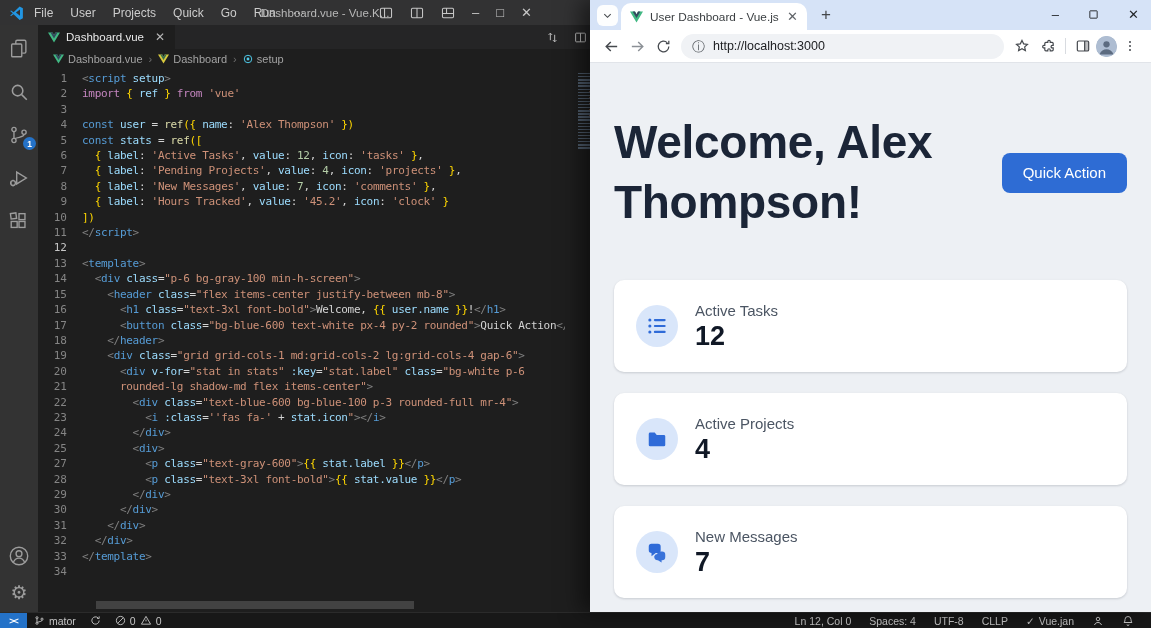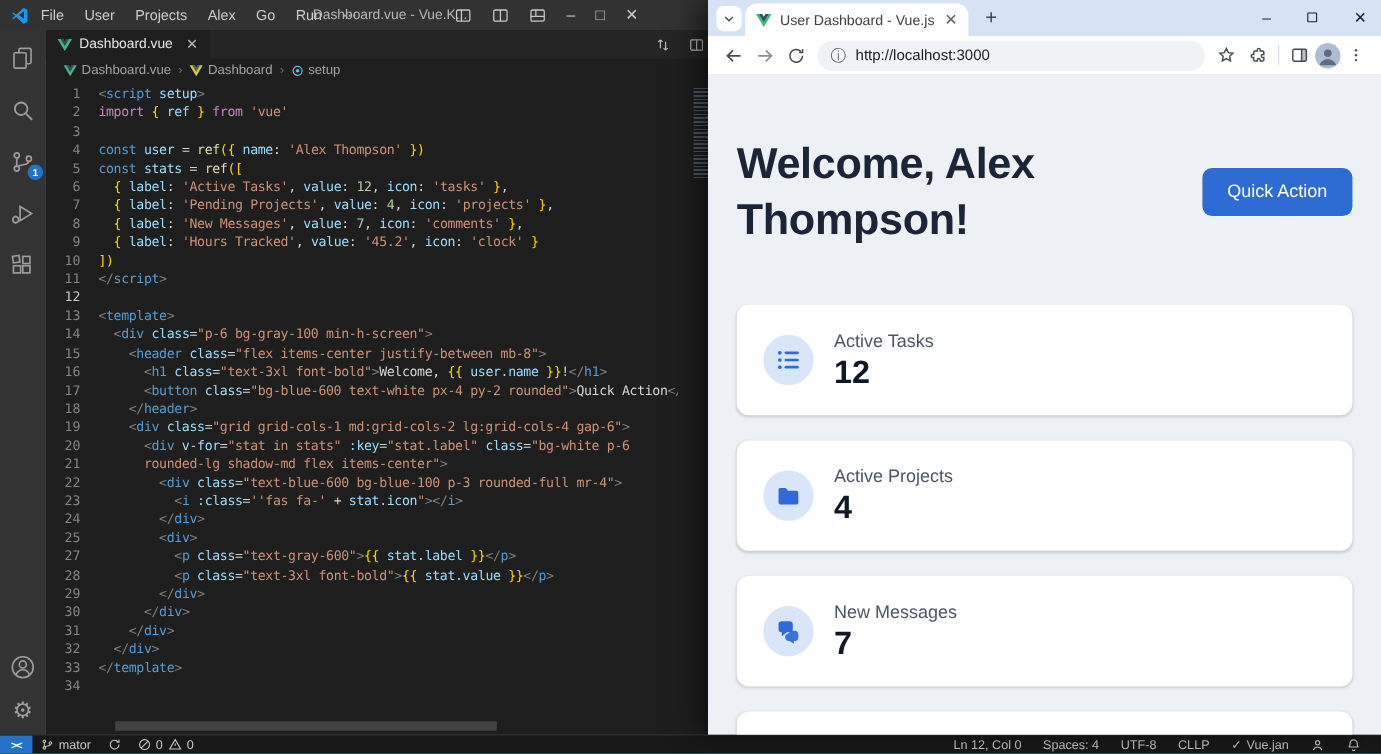--- a/index.html
+++ b/index.html
@@ -72,21 +72,21 @@
   .nav-ico{width:26px;height:26px;display:flex;align-items:center;justify-content:center;color:#45494e;flex:none}
   .nav-ico.dim{color:#8b9096}
   .omnibox{flex:1;height:25px;background:#f0f2f5;border-radius:13px;display:flex;align-items:center;gap:8px;padding:0 11px;margin:0 5px;color:#202124}
   .omni-info{font-size:13px;color:#5f6368;line-height:1}
   .url{font-size:12.5px;color:#202124;white-space:nowrap}
   .tb-sep{width:1px;height:16px;background:#d8dbe0;margin:0 4px;flex:none}
   .avatar{width:21px;height:21px;border-radius:50%;background:#9fb2c8;overflow:hidden;display:flex;align-items:center;justify-content:center;flex:none}
 
   .br-content{position:absolute;top:63px;left:0;right:0;bottom:0;background:#edf0f4;padding:50px 24px 0;overflow:hidden}
   .page-header{display:flex;align-items:center}
-  .page-title{font-size:36px;font-weight:bold;color:#1b2537;width:355px;line-height:1.3;letter-spacing:-0.3px}
+  .page-title{font-size:46px;font-weight:bold;color:#1b2537;width:355px;line-height:1.3;letter-spacing:-0.3px}
   .quick-action{margin-left:auto;background:#2e6cd4;color:#fff;border:none;border-radius:8px;font-size:15px;height:40px;padding:0 21px;font-family:"Liberation Sans",sans-serif;cursor:pointer}
   .stats-grid{margin-top:47px;display:grid;grid-template-columns:1fr;gap:21px 14px}
   .card{background:#fff;border-radius:10px;height:92px;display:flex;align-items:center;gap:17px;padding:0 22px;box-shadow:0 1px 2px rgba(16,24,40,.07),0 1px 3px rgba(16,24,40,.1)}
   .card-icon{width:42px;height:42px;border-radius:50%;background:#d9e6fa;display:flex;align-items:center;justify-content:center;flex:none}
   .card-icon svg{width:22px;height:22px}
   .card-label{font-size:15px;color:#4b5563;margin-bottom:4px}
   .card-value{font-size:27px;font-weight:bold;color:#101826;line-height:1}
 </style>
 </head>
 <body>
@@ -96,21 +96,21 @@
   <div class="vs-titlebar">
     <span class="vs-logo">
       <svg width="15" height="15" viewBox="0 0 24 24">
           <path fill="#2196e3" d="M17 2.5 7.3 11.6 3.4 8.6 1.8 9.5l4.3 3.6-4.3 3.6 1.6 1 3.9-3 9.7 9.1 5.2-2.5V5L17 2.5zM17.6 7v10.2L11 12l6.6-5z"></path>
         </svg>
     </span>
     <span class="vs-menus">
       <span class="vs-menu">File</span>
       <span class="vs-menu">User</span>
       <span class="vs-menu">Projects</span>
-      <span class="vs-menu">Alex</span>
+      <span class="vs-menu">Quick</span>
       <span class="vs-menu">Go</span>
       <span class="vs-menu">Run</span>
       <span class="vs-menu">⋯</span>
     </span>
     <span class="vs-wintitle">Dashboard.vue - Vue.K...</span>
     <span class="vs-tb-right">
       <span>
           <svg width="14" height="14" viewBox="0 0 24 24" fill="none" stroke="#c8c8c8" stroke-width="1.8">
             <rect x="2.5" y="4" width="19" height="16" rx="2"></rect>
             <path d="M9.5 4v16"></path>

